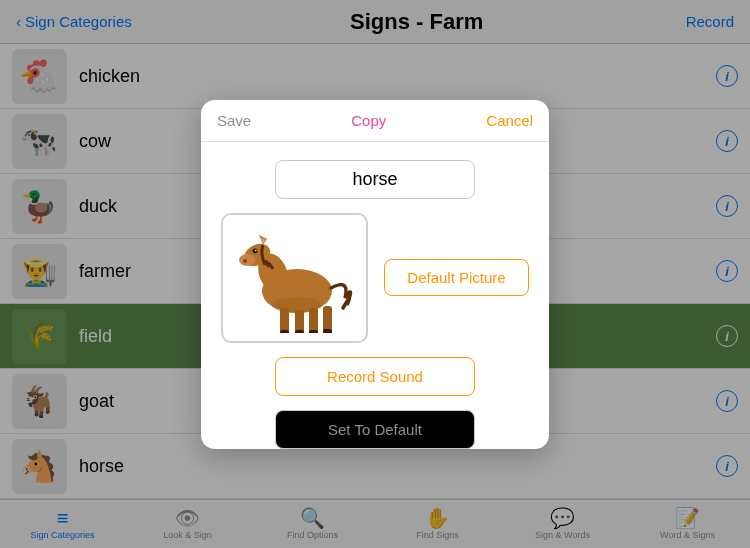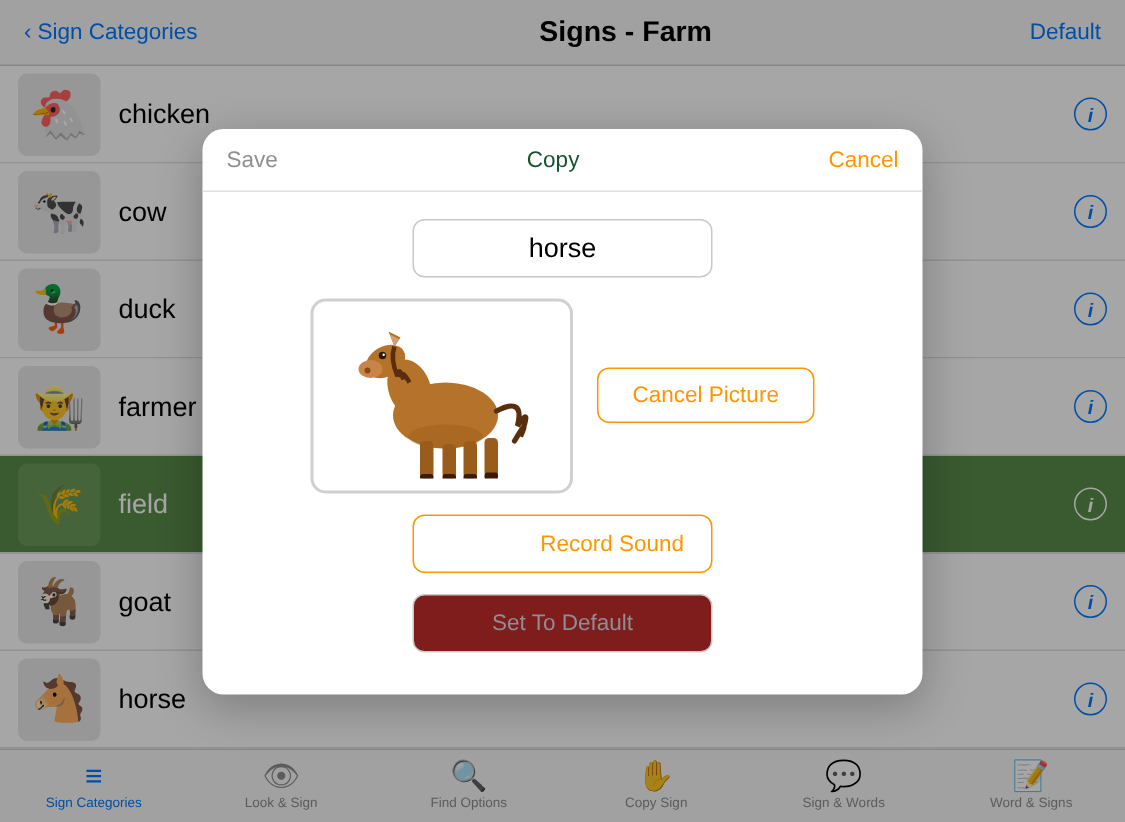--- a/index.html
+++ b/index.html
@@ -29,21 +29,21 @@
       padding: 0 16px;
     }
     .nav-back {
       color: #007aff;
       font-size: 15px;
       display: flex;
       align-items: center;
       gap: 4px;
     }
     .nav-title {
-      font-size: 19px;
+      font-size: 22px;
       font-weight: 600;
       color: #000;
       margin-left: 16px;
     }
     .nav-options {
       color: #007aff;
       font-size: 15px;
     }
 
     .list-row {
@@ -120,39 +120,38 @@
       background: rgba(0,0,0,0.35);
       display: flex;
       align-items: center;
       justify-content: center;
       z-index: 10;
     }
 
     .modal {
       background: #fff;
       border-radius: 14px;
-      width: 480px;
-      padding-bottom: 28px;
+      width: 348px;
       box-shadow: 0 8px 30px rgba(0,0,0,0.25);
       overflow: hidden;
     }
 
     .modal-toolbar {
       display: flex;
       align-items: center;
       justify-content: space-between;
       padding: 12px 16px;
       border-bottom: 1px solid #e0e0e0;
     }
     .toolbar-save {
       color: #8e8e93;
       font-size: 15px;
     }
     .toolbar-copy {
-      color: #14532d;
+      color: #ec4899;
       font-size: 15px;
     }
     .toolbar-cancel {
       color: #ff9500;
       font-size: 15px;
       font-weight: 500;
     }
 
     .modal-content {
       padding: 18px 20px 0;
@@ -217,28 +216,28 @@
     }
 
     .modal-btn-full {
       border: 1.5px solid #ff9500;
       border-radius: 8px;
       background: #fff;
       color: #ff9500;
       font-size: 15px;
       padding: 10px 18px;
       width: 200px;
-      text-align: right;
+      text-align: center;
       cursor: pointer;
     }
 
     .modal-btn-default {
       border: 1.5px solid #c8c8c8;
       border-radius: 8px;
-      background: #7f1d1d;
+      background: #000000;
       color: #8e8e93;
       font-size: 15px;
       padding: 10px 18px;
       width: 200px;
       text-align: center;
       cursor: pointer;
     }
 
     
     .emoji-chicken { font-size: 32px; }
@@ -254,21 +253,21 @@
 <body>
 
 <div class="bg-screen">
 
   <div class="nav-bar">
     <div class="nav-back">
       <span>‹</span>
       <span>Sign Categories</span>
     </div>
     <div class="nav-title">Signs - Farm</div>
-    <div class="nav-options">Default</div>
+    <div class="nav-options">Record</div>
   </div>
 
   <div class="list-row">
     <div class="list-row-img">
         <span class="emoji-chicken">🐔</span>
       </div>
     <div class="list-row-label">chicken</div>
     <div class="info-btn">i</div>
   </div>
   <div class="list-row">
@@ -329,21 +328,21 @@
     <div class="tab-item">
       <span class="tab-icon">👁</span>
       <span>Look &amp; Sign</span>
     </div>
     <div class="tab-item">
       <span class="tab-icon">🔍</span>
       <span>Find Options</span>
     </div>
     <div class="tab-item">
       <span class="tab-icon">✋</span>
-      <span>Copy Sign</span>
+      <span>Find Signs</span>
     </div>
     <div class="tab-item">
       <span class="tab-icon">💬</span>
       <span>Sign &amp; Words</span>
     </div>
     <div class="tab-item">
       <span class="tab-icon">📝</span>
       <span>Word &amp; Signs</span>
     </div>
   </div>
@@ -395,21 +394,21 @@
             <rect x="84" y="107" width="9" height="5" rx="2" fill="#3a1a05"></rect>
             <rect x="98" y="106" width="9" height="5" rx="2" fill="#3a1a05"></rect>
 
             <path d="M106,65 Q125,55 120,75 Q130,60 122,82 Q128,68 118,85" stroke="#5a2d0c" stroke-width="3.5" fill="none" stroke-linecap="round"></path>
 
             <ellipse cx="72" cy="82" rx="25" ry="8" fill="#9a5c1a" opacity="0.4"></ellipse>
           </svg>
         </div>
 
         <div class="picture-buttons">
-          <button class="modal-btn">Cancel Picture</button>
+          <button class="modal-btn">Default Picture</button>
         </div>
       </div>
 
       <button class="modal-btn-full">Record Sound</button>
 
 
       <button class="modal-btn-default">Set To Default</button>
     </div>
   </div>
 </div>

